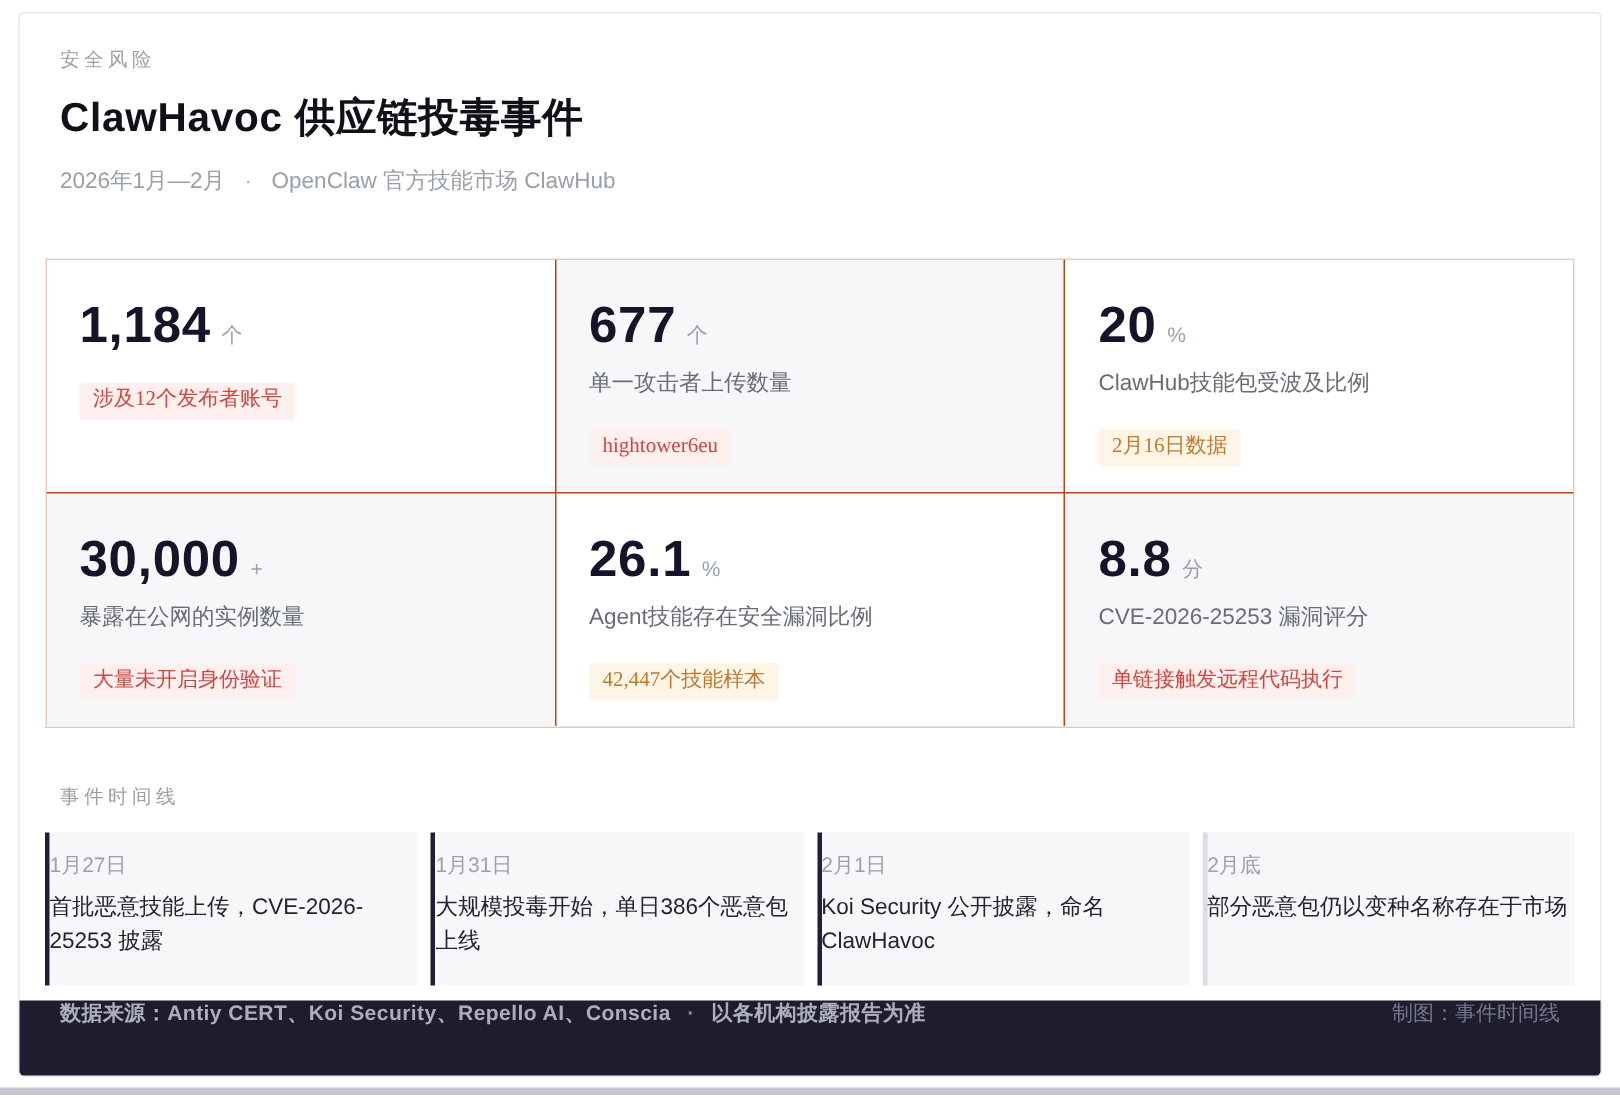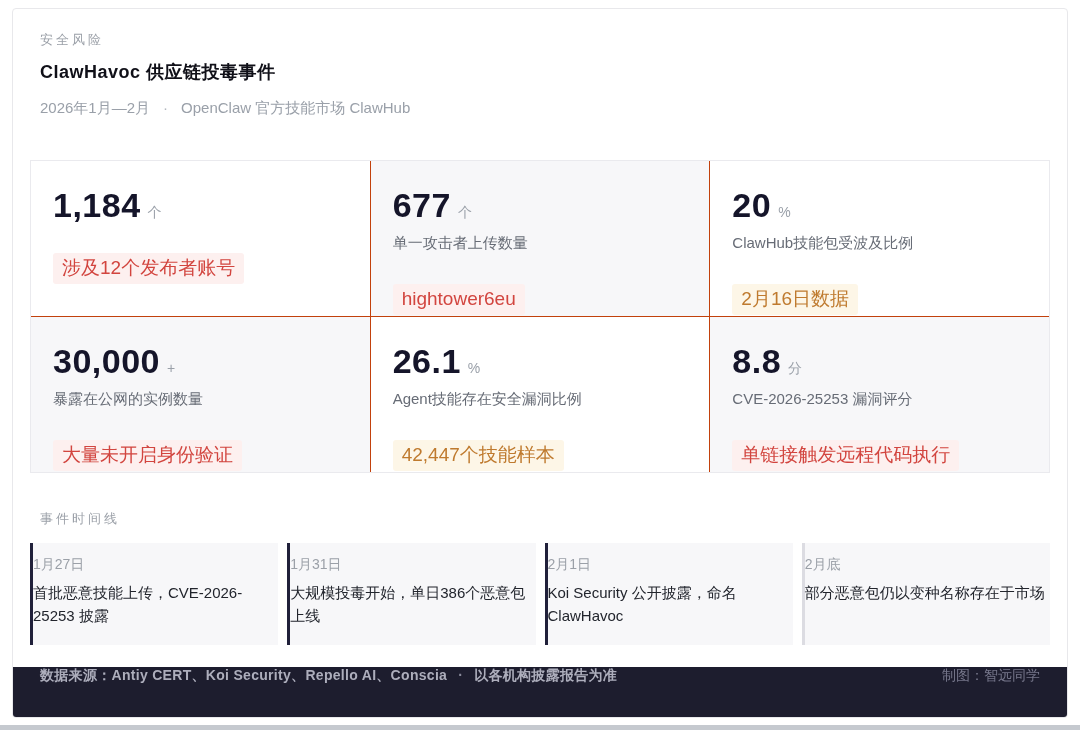--- a/index.html
+++ b/index.html
@@ -22,21 +22,21 @@
     display: flex;
     flex-direction: column;
   }
   
   .header { padding: 22px 27px 0; }
   .eyebrow {
     font-size: 13px; color: #9ba0a8;
     letter-spacing: 3px; margin: 0 0 11px;
   }
   .title {
-    font-size: 18px; font-weight: 700; color: #101018;
+    font-size: 27px; font-weight: 700; color: #101018;
     letter-spacing: .5px; margin: 8px 0 15px;
   }
   .subtitle { font-size: 15px; color: #9aa0a9; margin: 0; }
   .subtitle .dot { margin: 0 13px; color: #b3b8bf; }
   
   .stats {
     margin: 42px 17px 0;
     display: grid;
     grid-template-columns: repeat(3, 1fr);
     gap: 1px;
@@ -46,23 +46,24 @@
   .stat-card { background: #ffffff; height: 155px; padding: 27px 18px 0 22px; }
   .stat-card:nth-child(even) { background: #f7f7f9; }
   .stat-top { display: flex; align-items: baseline; }
   .stat-value {
     font-size: 34px; font-weight: 700; color: #15152a;
     letter-spacing: .5px; line-height: 1;
   }
   .stat-unit { font-size: 14px; color: #9aa0a9; margin-left: 7px; }
   .stat-label { font-size: 15px; color: #676c76; margin-top: 12px; }
   .badge {
-    display: inline-block; margin-top: 31px;
-    font-size: 19px; padding: 4px 9px; border-radius: 3px;
+    display: inline-block; margin-top: 21px;
+    font-size: 14px; padding: 4px 9px; border-radius: 3px;
     line-height: 1.2;
+    font-family: Liberation Serif, serif;
   }
   .badge-red   { color: #d2453f; background: #fdf0ef; }
   .badge-amber { color: #bf7a2e; background: #fdf6e7; }
   
   .section-label {
     font-size: 13px; color: #9ba0a8; letter-spacing: 3px;
     margin: 37px 27px 15px;
   }
   .timeline {
     margin: 0 17px;
@@ -182,18 +183,18 @@
       <div class="tl-text">Koi Security 公开披露，命名 ClawHavoc</div>
     </div>
     <div class="timeline-item light">
       <div class="tl-date">2月底</div>
       <div class="tl-text">部分恶意包仍以变种名称存在于市场</div>
     </div>
   </div>
 
   <div class="footer">
     <span class="footer-left"><span>数据来源：Antiy CERT、Koi Security、Repello AI、Conscia</span><span class="dot">·</span><span>以各机构披露报告为准</span></span>
-    <span class="footer-right">制图：智远同学</span>
+    <span class="footer-right">制图：事件时间线</span>
   </div>
 
 </div>
 
 <div class="window-edge"></div>
 
 </body></html>

